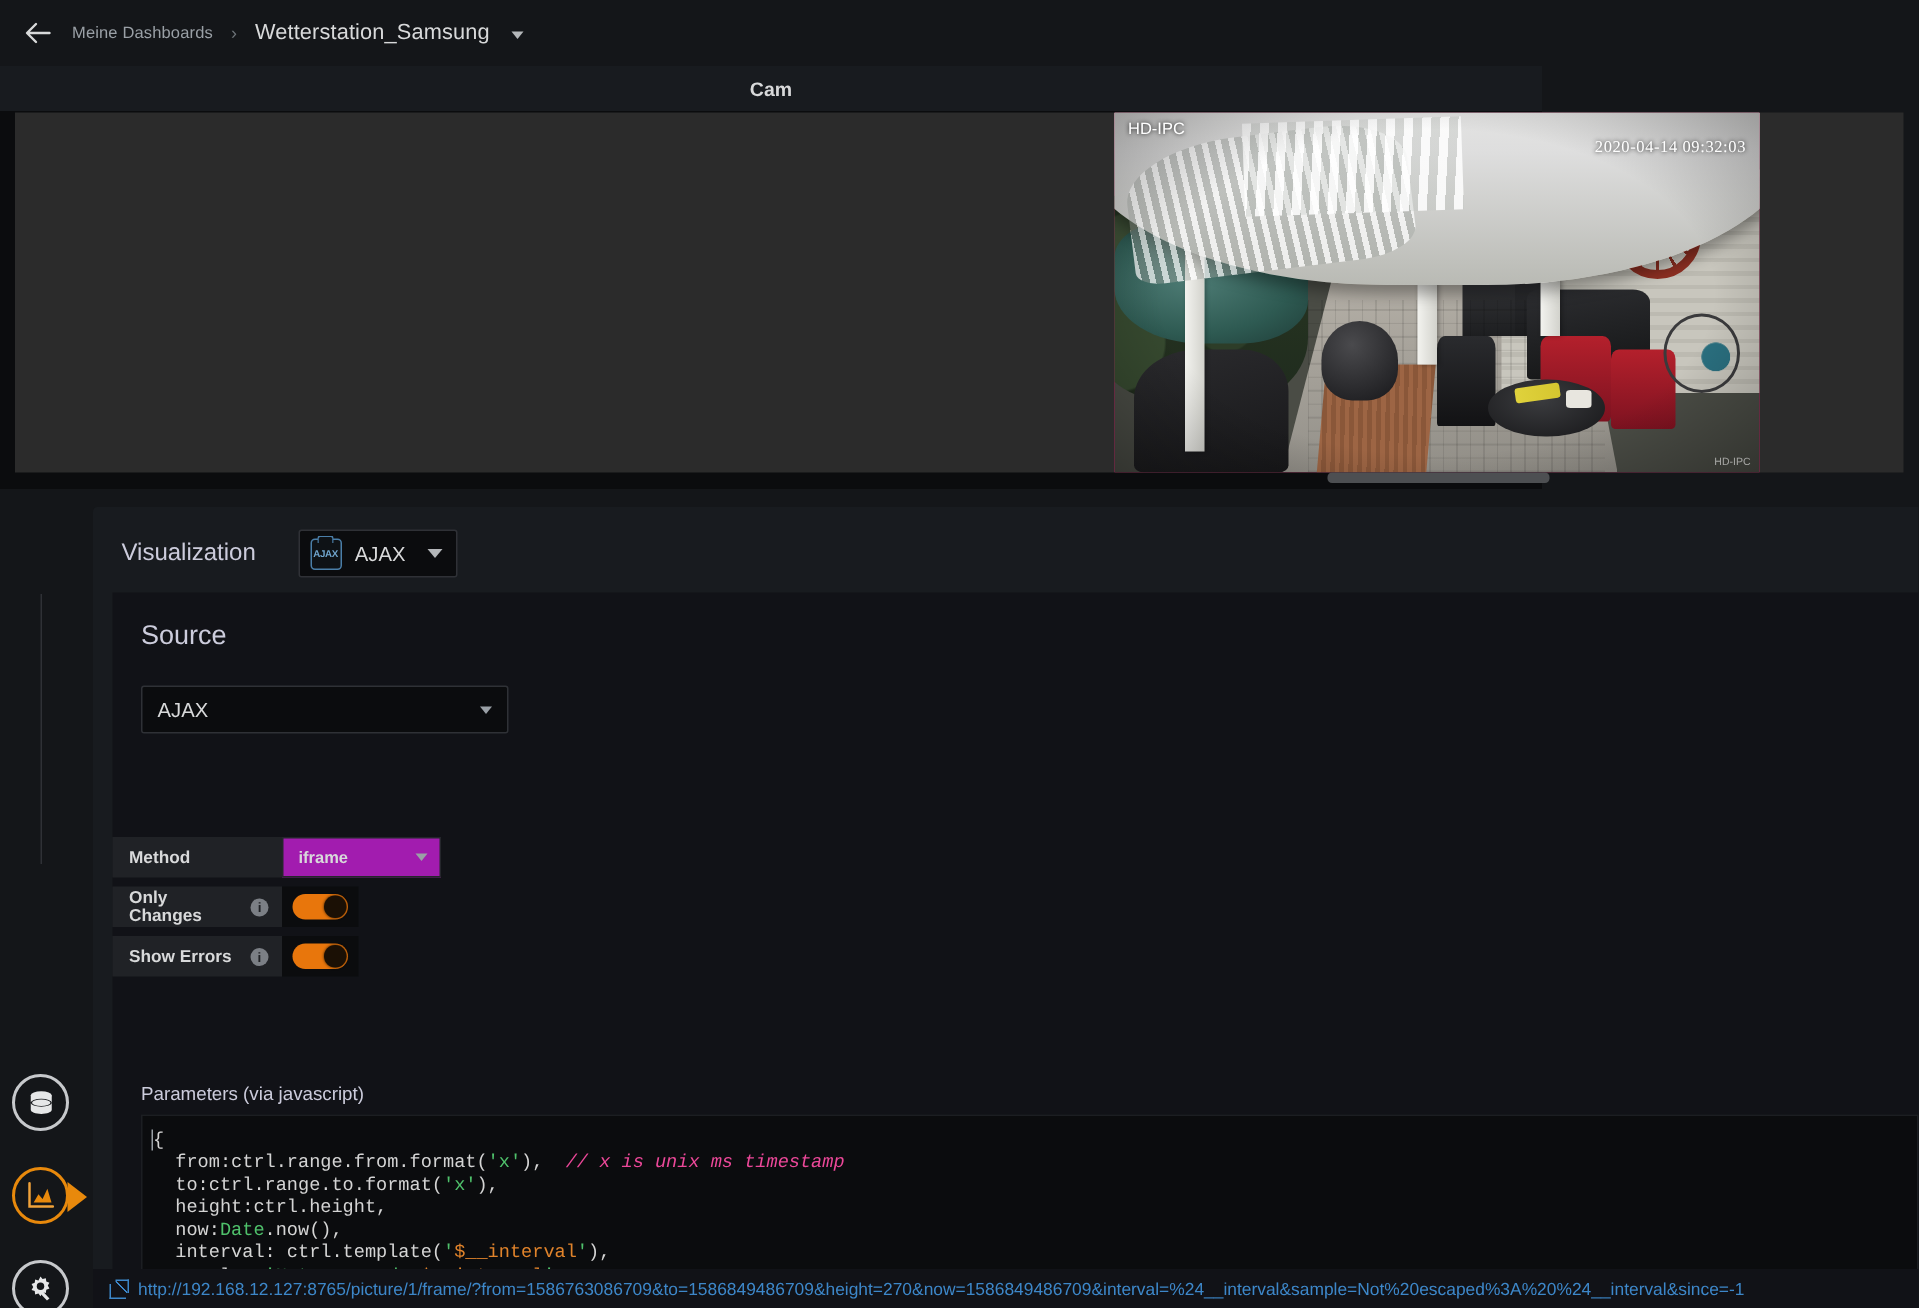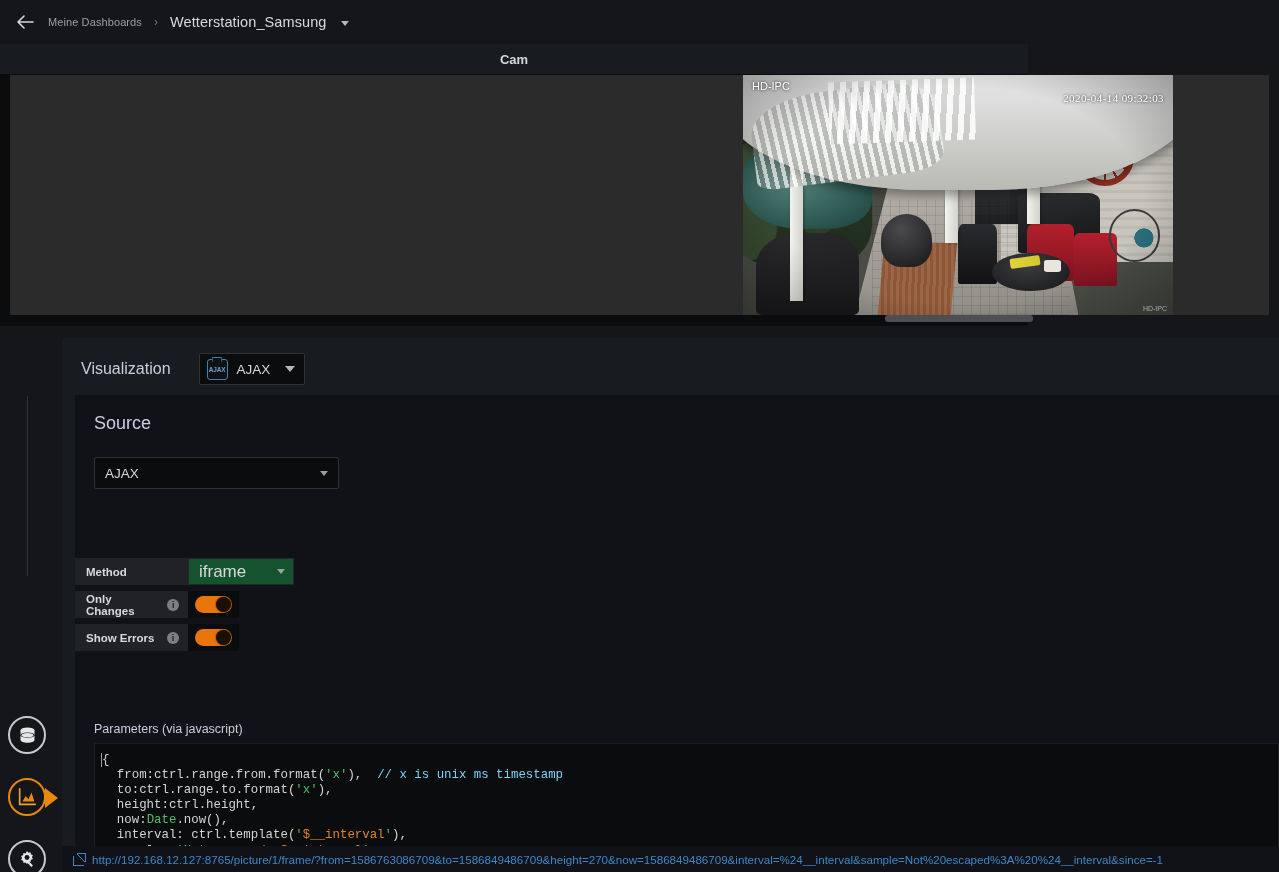--- a/index.html
+++ b/index.html
@@ -315,23 +315,23 @@
     cursor:pointer;
   }
   .frow.url { height:32px; margin-bottom:4px;}
   .frow.url .key { width:113px; }
   .frow.url .val {
     flex:1; background:#0b0c0e; display:flex; align-items:center;
     padding-left:13px; font-size:13px; color:#d8d9da;
     border-top:1px solid #1c1e22; border-bottom:1px solid #1c1e22;
   }
   .method-sel {
-    width:106px; height:27px; background:#14532d; border:1px solid #24262b;
+    width:106px; height:27px; background:#a21caf; border:1px solid #24262b;
     display:flex; align-items:center; justify-content:space-between;
-    padding:0 8px 0 10px; font-size:17px; color:#d8d9da; cursor:pointer;
+    padding:0 8px 0 10px; font-size:11px; color:#d8d9da; cursor:pointer;font-weight:bold;
   }
   .tg-cell {
     width:51px; background:#0b0c0e; display:flex; align-items:center; justify-content:center;
   }
   .toggle {
     width:37px; height:17px; border-radius:9px; background:#e8760c;
     position:relative; cursor:pointer;
   }
   .toggle::after{
     content:""; position:absolute; right:1px; top:1px;
@@ -343,21 +343,21 @@
   .params { position:absolute; left:19px; top:327px; width:1185px; }
   .params-label { font-size:12.5px; color:#ccccdc; margin-bottom:7px; }
   .code {
     background:#0b0c0e; border:1px solid #1c1e22;
     padding:9px 0 8px 7px; height:143px; overflow:hidden;
     font-family:"Liberation Mono", monospace; font-size:12.4px; line-height:15.1px;
     color:#d4d4d4; white-space:pre;
   }
   .code .cur { border-left:1px solid #9aa0a6; margin-left:-1px; }
   .str { color:#4fc16b; }
-  .cmt { color:#7dd3fc; }
+  .cmt { color:#ec4899;font-style:italic; }
   .cls { color:#4fc16b; }
   .var { color:#e0832b; }
 
   .link-bar {
     position:absolute; left:0; bottom:0; width:1217px; height:26px;
     background:#111217; display:flex; align-items:center; padding-left:11px;
     overflow:hidden;
   }
   .ext-icon { width:13px;height:13px;position:relative;margin-right:6px;flex:none;cursor:pointer;}
   .ext-icon::before{

